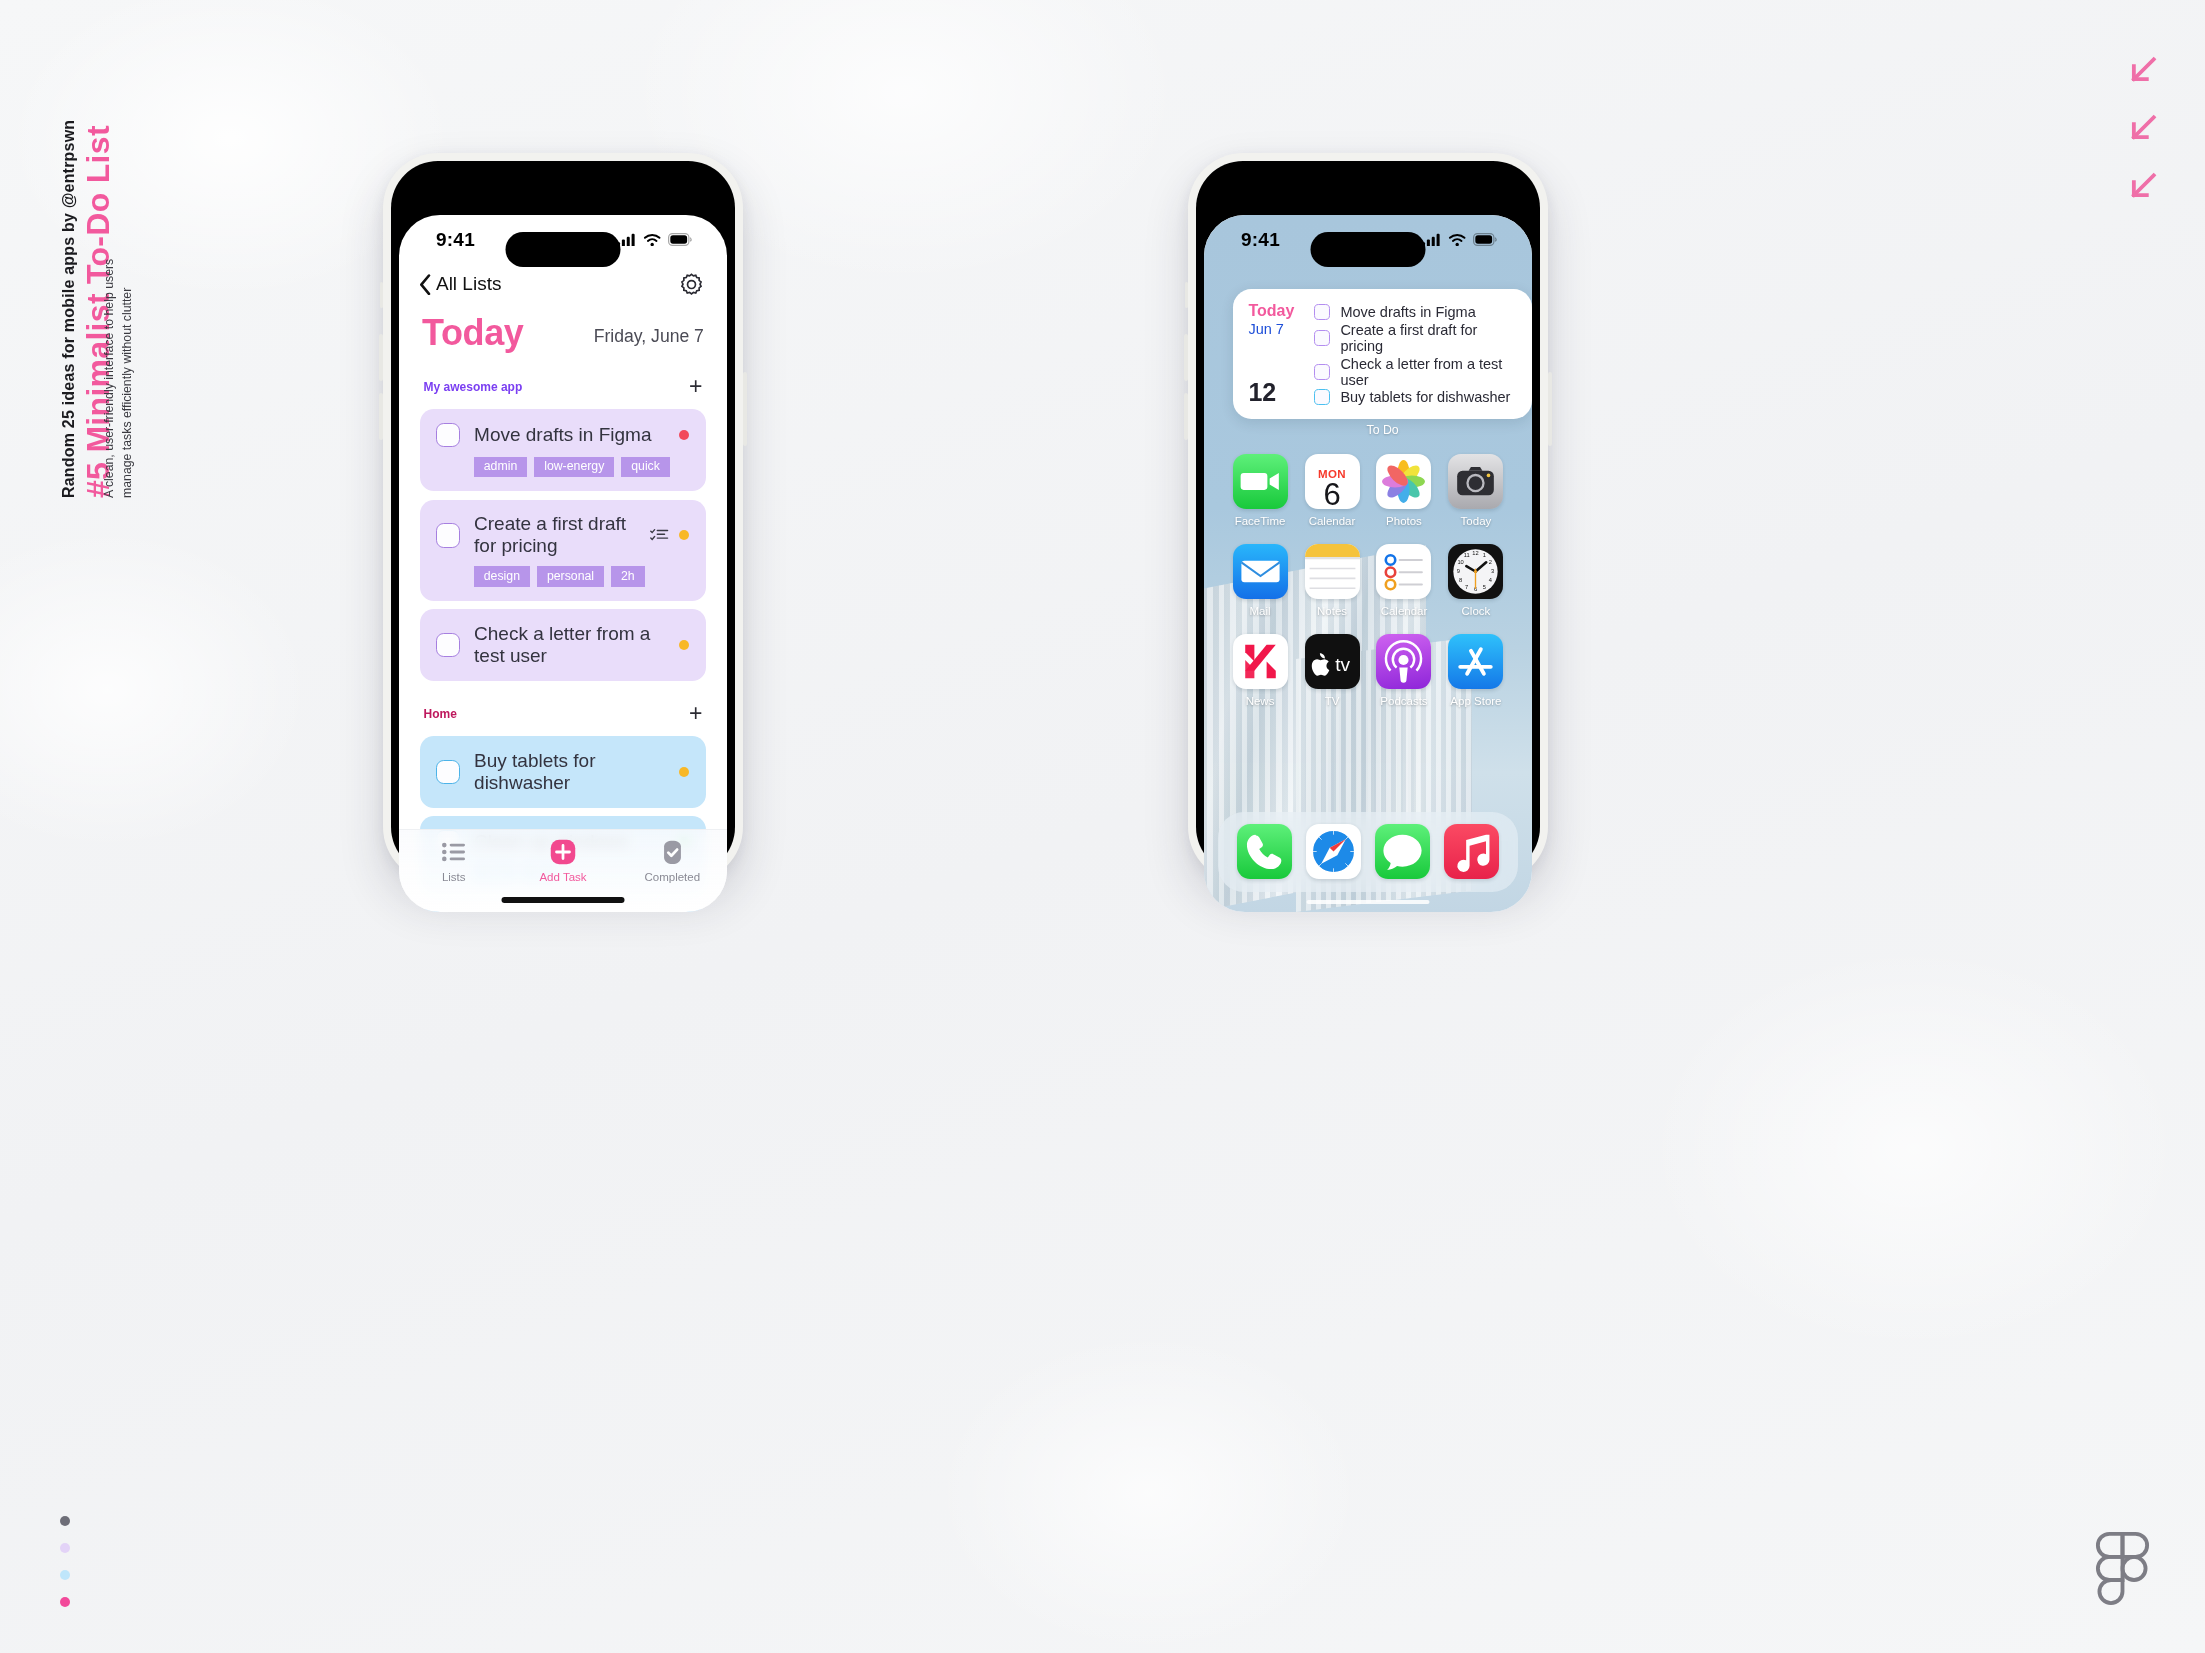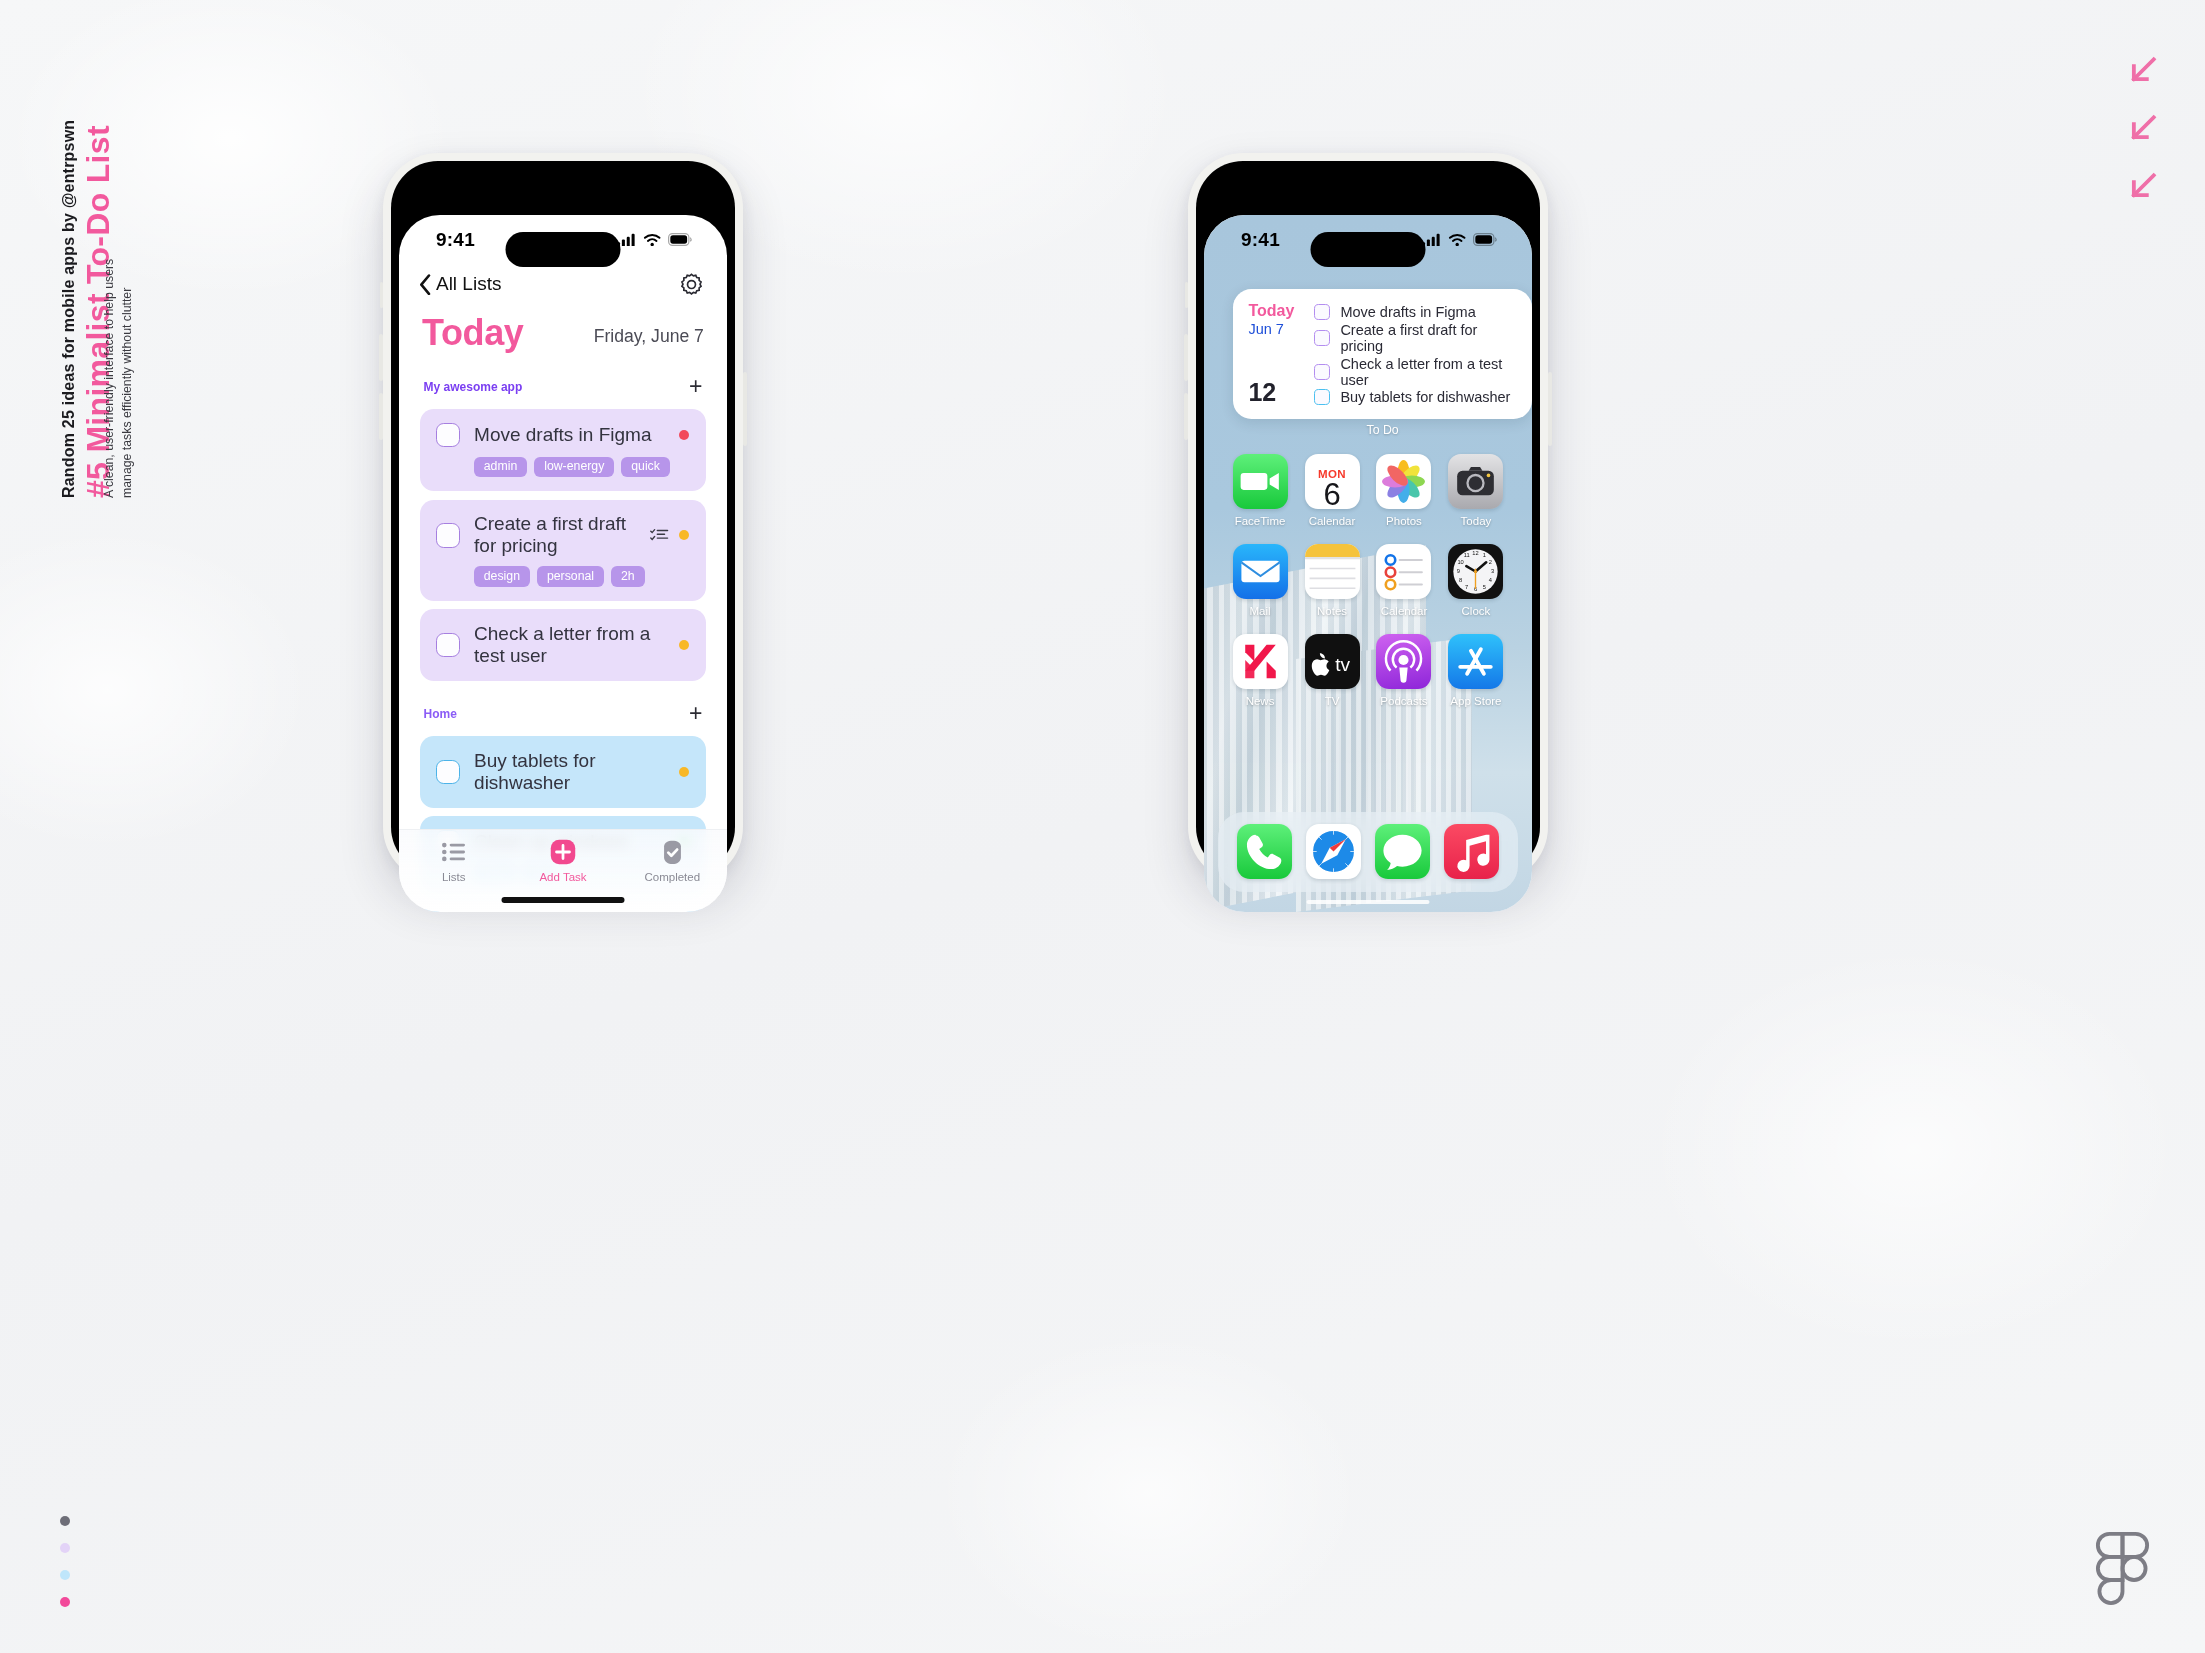--- a/index.html
+++ b/index.html
@@ -117,21 +117,21 @@
   }
   .today-title { font-size: 36px; font-weight: 800; color:#f2599d; letter-spacing: -0.4px; }
   .today-date { font-size: 17.6px; color:#4b4b55; padding-bottom: 6.9px;}
 
   .section-head {
     display:flex; align-items:center; justify-content: space-between;
     padding: 21.4px 24.5px 0 24.5px;
   }
   .section-title { font-size: 12px; font-weight: 700; }
   .sec-purple .section-title { color:#7b3ff2; }
-  .sec-blue .section-title { color:#8b5cf6; }
+  .sec-blue .section-title { color:#be185d; }
   .plus-btn { font-size: 23px; color:#2b2b33; line-height: 1; cursor:pointer; font-weight: 300;}
 
   .task-list { padding: 10.7px 21.4px 0 21.4px; display:flex; flex-direction:column; gap: 8.4px;}
   .task {
     border-radius: 13.8px;
     padding: 13.8px 17px 13.8px 15.3px;
     position: relative;
   }
   .task.purple { background: #e9ddfa; }
   .task.blue   { background: #c5e6fa; }
@@ -141,21 +141,21 @@
     flex: 0 0 auto; cursor:pointer;
   }
   .task.purple .cbox { border: 1.9px solid #a67fe0; }
   .task.blue   .cbox { border: 1.9px solid #4cb3e8; }
   .task-text { font-size: 19px; color:#33333f; flex:1; }
   .task-right { display:flex; align-items:center; gap: 10px; }
   .subtask-icon { width: 18.4px; height: 14.5px; }
   .prio { width: 10px; height: 10px; border-radius:50%; }
   .tags { display:flex; gap: 6.9px; margin: 9.2px 0 0 38px; }
   .tag {
-    font-size: 12.3px; color:#fff; border-radius: 6px; padding: 3.8px 10px 4.6px 10px;
+    font-size: 12.3px; color:#fff; border-radius: 0; padding: 3.8px 10px 4.6px 10px;
     line-height: 1;
   }
   .task.purple .tag { background:#b795ea; }
   .task.blue   .tag { background:#7ecbf0; }
 
   
   .tabbar {
     position:absolute; left:0; right:0; bottom:0; height: 83px;
     background: linear-gradient(180deg, rgba(250,251,253,0.86), rgba(255,255,255,0.99));
     backdrop-filter: blur(6.1px);

